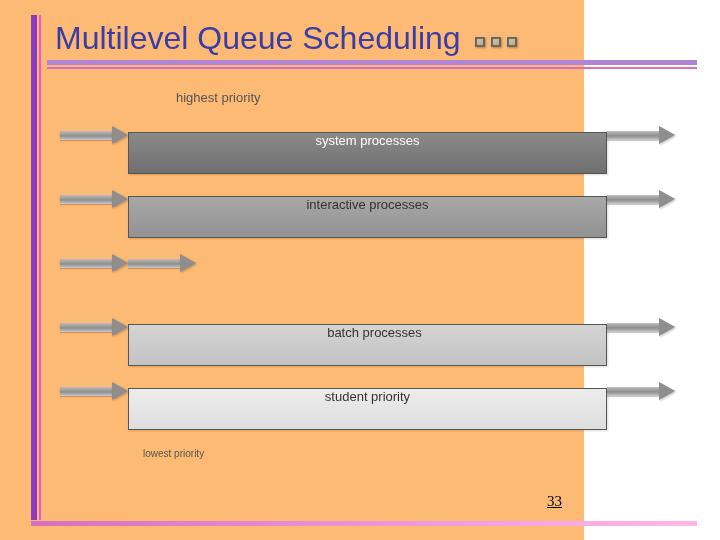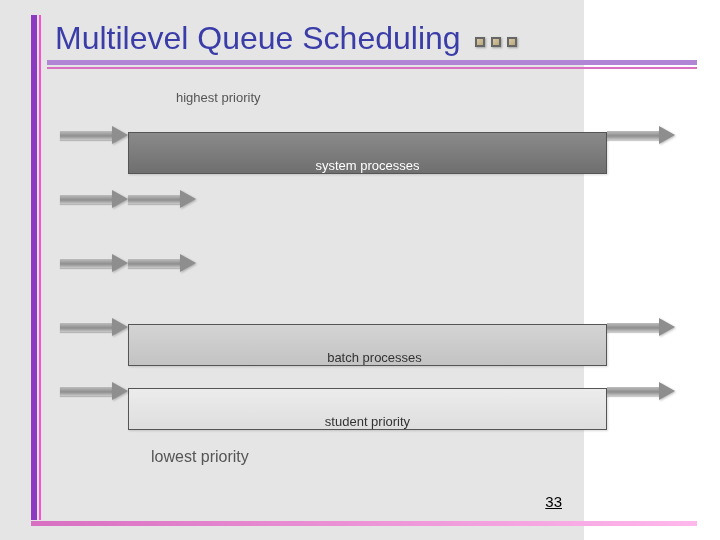--- a/index.html
+++ b/index.html
@@ -1,21 +1,21 @@
 <!DOCTYPE html>
 <html><head>
 <meta charset="utf-8">
 <style>
   * { box-sizing: border-box; margin: 0; padding: 0; }
   html, body { width: 720px; height: 540px; font-family: Verdana, Geneva, sans-serif; background: #fff; }
   .slide {
     position: relative;
     width: 584px;
     height: 540px;
-    background: #e5e5e5;
+    background: #fdba74;
   }
   .vbar-purple {
     position: absolute;
     left: 31px;
     top: 15px;
     width: 6px;
     height: 505px;
     background: #8a3bbf;
   }
   .vbar-pink {
@@ -74,23 +74,23 @@
   .label-top {
     position: absolute;
     left: 75px;
     top: 0;
     font-size: 13px;
     color: #555;
     margin-left: 41px;
   }
   .label-bottom {
     position: absolute;
-    left: 91px;
+    left: 83px;
     top: 358px;
-    font-size: 16px;
+    font-size: 10px;
     color: #555;
   }
   .queues {
     position: absolute;
     left: 0;
     top: 22px;
     width: 615px;
   }
   .qrow {
     position: relative;
@@ -117,38 +117,38 @@
     border-top: 9px solid transparent;
     border-bottom: 9px solid transparent;
     border-left: 16px solid #8e8e8e;
     filter: drop-shadow(1px 1px 1px rgba(0,0,0,0.25));
   }
   .qbox {
     flex: 1;
     height: 42px;
     border: 1px solid #555;
     display: flex;
-    align-items: flex-end;
+    align-items: flex-start;
     justify-content: center;
     font-size: 13px;
     box-shadow: 1px 1px 2px rgba(0,0,0,0.15);
     margin-top: 36px;
   }
   .qbox span { text-align: center; }
   .q0 { background: linear-gradient(to bottom,#8a8a8a,#6f6f6f); color: #fff; }
   .q1 { background: linear-gradient(to bottom,#a8a8a8,#929292); color: #333; }
   .q2 { background: linear-gradient(to bottom,#bcbcbc,#a8a8a8); color: #333; }
   .q3 { background: linear-gradient(to bottom,#d4d4d4,#c3c3c3); color: #333; padding-left: 14px; }
   .q4 { background: linear-gradient(to bottom,#ececec,#dedede); color: #333; }
   .page-num {
     position: absolute;
     right: 22px;
     bottom: 30px;
     font-size: 15px;
-    font-family: Liberation Sans, sans-serif;
+    font-family: Liberation Serif, serif;
     color: #000;
     text-decoration: underline;
   }
   .bottom-bar {
     position: absolute;
     left: 31px;
     bottom: 14px;
     height: 5px;
     width: 666px;
     background: linear-gradient(to right, #d86fc1, #ffb8ec);
@@ -188,20 +188,23 @@
           <div class="arrow-shaft"></div>
             <div class="arrow-head"></div>
         </div>
       </div>
 
       <div class="qrow">
         <div class="arrow-in">
           <div class="arrow-shaft"></div>
             <div class="arrow-head"></div>
         </div>
+        <div class="qbox q1">
+          <span>interactive processes</span>
+        </div>
         <div class="arrow-out">
           <div class="arrow-shaft"></div>
             <div class="arrow-head"></div>
         </div>
       </div>
 
       <div class="qrow">
         <div class="arrow-in">
           <div class="arrow-shaft"></div>
             <div class="arrow-head"></div>

